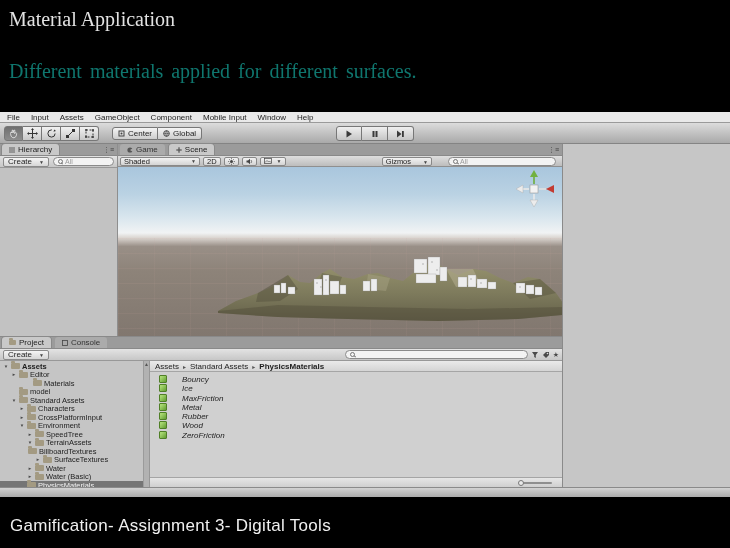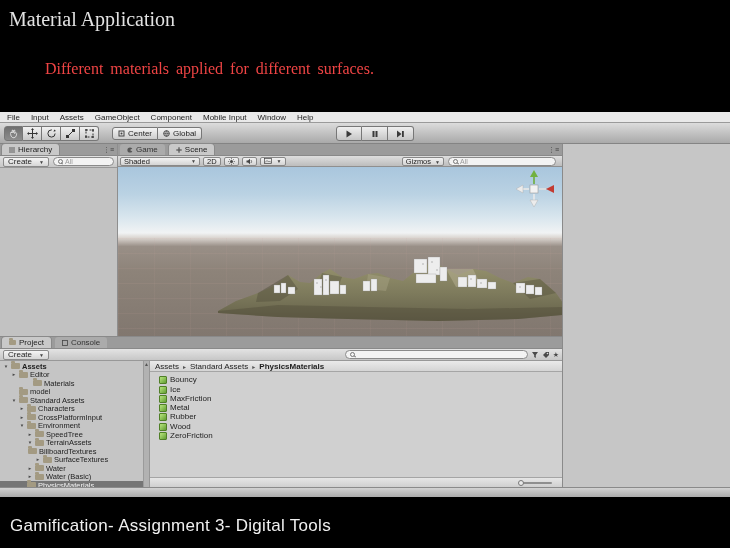--- a/index.html
+++ b/index.html
@@ -1,19 +1,19 @@
 <!DOCTYPE html>
 <html><head>
 <meta charset="utf-8">
 <style>
   * { margin:0; padding:0; box-sizing:border-box; }
   body { background:#000; }
   .slide { position:relative; width:730px; height:548px; background:#000; overflow:hidden; font-family:"Liberation Sans",sans-serif; }
   .slide-title { position:absolute; left:9px; top:8px; font-family:"Liberation Serif",serif; font-size:20px; color:#e2e2e2; }
-  .slide-subtitle { position:absolute; left:9px; top:60px; font-family:"Liberation Serif",serif; font-size:16px; color:#ef4444; word-spacing:3px;margin-left:36px; }
+  .slide-subtitle { position:absolute; left:9px; top:60px; font-family:"Liberation Serif",serif; font-size:20px; color:#0f766e; word-spacing:3px; }
   .slide-footer { position:absolute; left:10px; top:516px; font-size:17px; color:#f0f0f0; letter-spacing:0.3px; }
 
   
   .unity { position:absolute; left:0; top:112px; width:730px; height:385px; background:#c2c2c2; font-size:8px; color:#1d1d1d; }
 
   .menubar { height:11px; background:#e9e9e9; border-bottom:1px solid #9a9a9a; display:flex; align-items:center; gap:11px; padding:0 7px; font-size:8px; }
   .menu-item { cursor:default; white-space:nowrap; }
 
   .toolbar { height:21px; background:linear-gradient(#dcdcdc,#a9a9a9); border-bottom:1px solid #848484; position:relative; }
   .tools { position:absolute; left:4px; top:3px; display:flex; }
@@ -87,21 +87,21 @@
   .t-row.selected .t-arrow { color:#eee; }
   .folder { width:9px; height:6px; background:#a39a82; border-radius:1px; position:relative; flex:none; }
   .folder::before { content:""; position:absolute; top:-2px; left:0; width:4px; height:2px; background:#a39a82; border-radius:1px 1px 0 0; }
   .tree-scroll { position:absolute; right:0; top:0; width:6px; height:100%; background:#b2b2b2; border-left:1px solid #9b9b9b; }
   .tree-scroll .up { display:block; font-size:5px; color:#555; text-align:center; line-height:6px; }
   .files-pane { flex:1; display:flex; flex-direction:column; background:#d0d0d0; }
   .breadcrumb { height:11px; background:linear-gradient(#eaeaea,#d4d4d4); border-bottom:1px solid #a5a5a5; display:flex; align-items:center; padding:0 5px; font-size:8px; gap:4px; }
   .crumb-sep { font-size:6px; color:#555; }
   .crumb:last-child { font-weight:bold; }
   .file-list { flex:1; padding:3px 0 0 9px; }
-  .f-row { height:9.3px; display:flex; align-items:flex-end; gap:3px; font-size:8px; }
+  .f-row { height:9.3px; display:flex; align-items:flex-start; gap:15px; font-size:8px;font-style:italic; }
   .physmat { width:8px; height:8px; background:linear-gradient(135deg,#a8d870 20%,#619c31); border:1px solid #507f27; border-radius:1px; flex:none; }
   .files-footer { height:10px; background:linear-gradient(#e6e6e6,#cfcfcf); border-top:1px solid #a5a5a5; position:relative; }
   .zoom-slider { position:absolute; right:10px; top:4px; width:32px; height:2px; background:#8f8f8f; border-radius:1px; }
   .zoom-knob { position:absolute; left:-2px; top:-2px; width:6px; height:6px; border-radius:50%; background:#e9e9e9; border:1px solid #777; }
 
   .statusbar { height:10px; background:linear-gradient(#d2d2d2,#ababab); border-top:1px solid #8a8a8a; }
 </style>
 </head>
 <body>
 
@@ -264,21 +264,21 @@
                 <path d="M5 2 Q6.2 3.5 5 5" fill="none" stroke="#444" stroke-width="0.7"></path>
               </svg>
           </div>
           <div class="st-btn">
             <svg width="8" height="6" viewBox="0 0 8 6">
                 <rect x="0.5" y="0.5" width="7" height="5" fill="none" stroke="#444" stroke-width="0.7"></rect>
                 <path d="M1 4.5 L3 2.5 L4.5 4 L5.5 3 L7 4.5" fill="none" stroke="#444" stroke-width="0.6"></path>
               </svg>
             <span class="dd-caret">▼</span>
           </div>
-          <div style="position:absolute;right:118px;top:1px;" class="st-dd">
+          <div style="position:absolute;right:130px;top:1px;gap:8px;" class="st-dd">
             <span>Gizmos</span>
               <span class="dd-caret">▼</span>
           </div>
           <div class="searchbox" style="position:absolute;right:6px;top:1px;width:108px;">
             <span class="mag"></span>
             <span>All</span>
           </div>
         </div>
 
         <div class="viewport">

